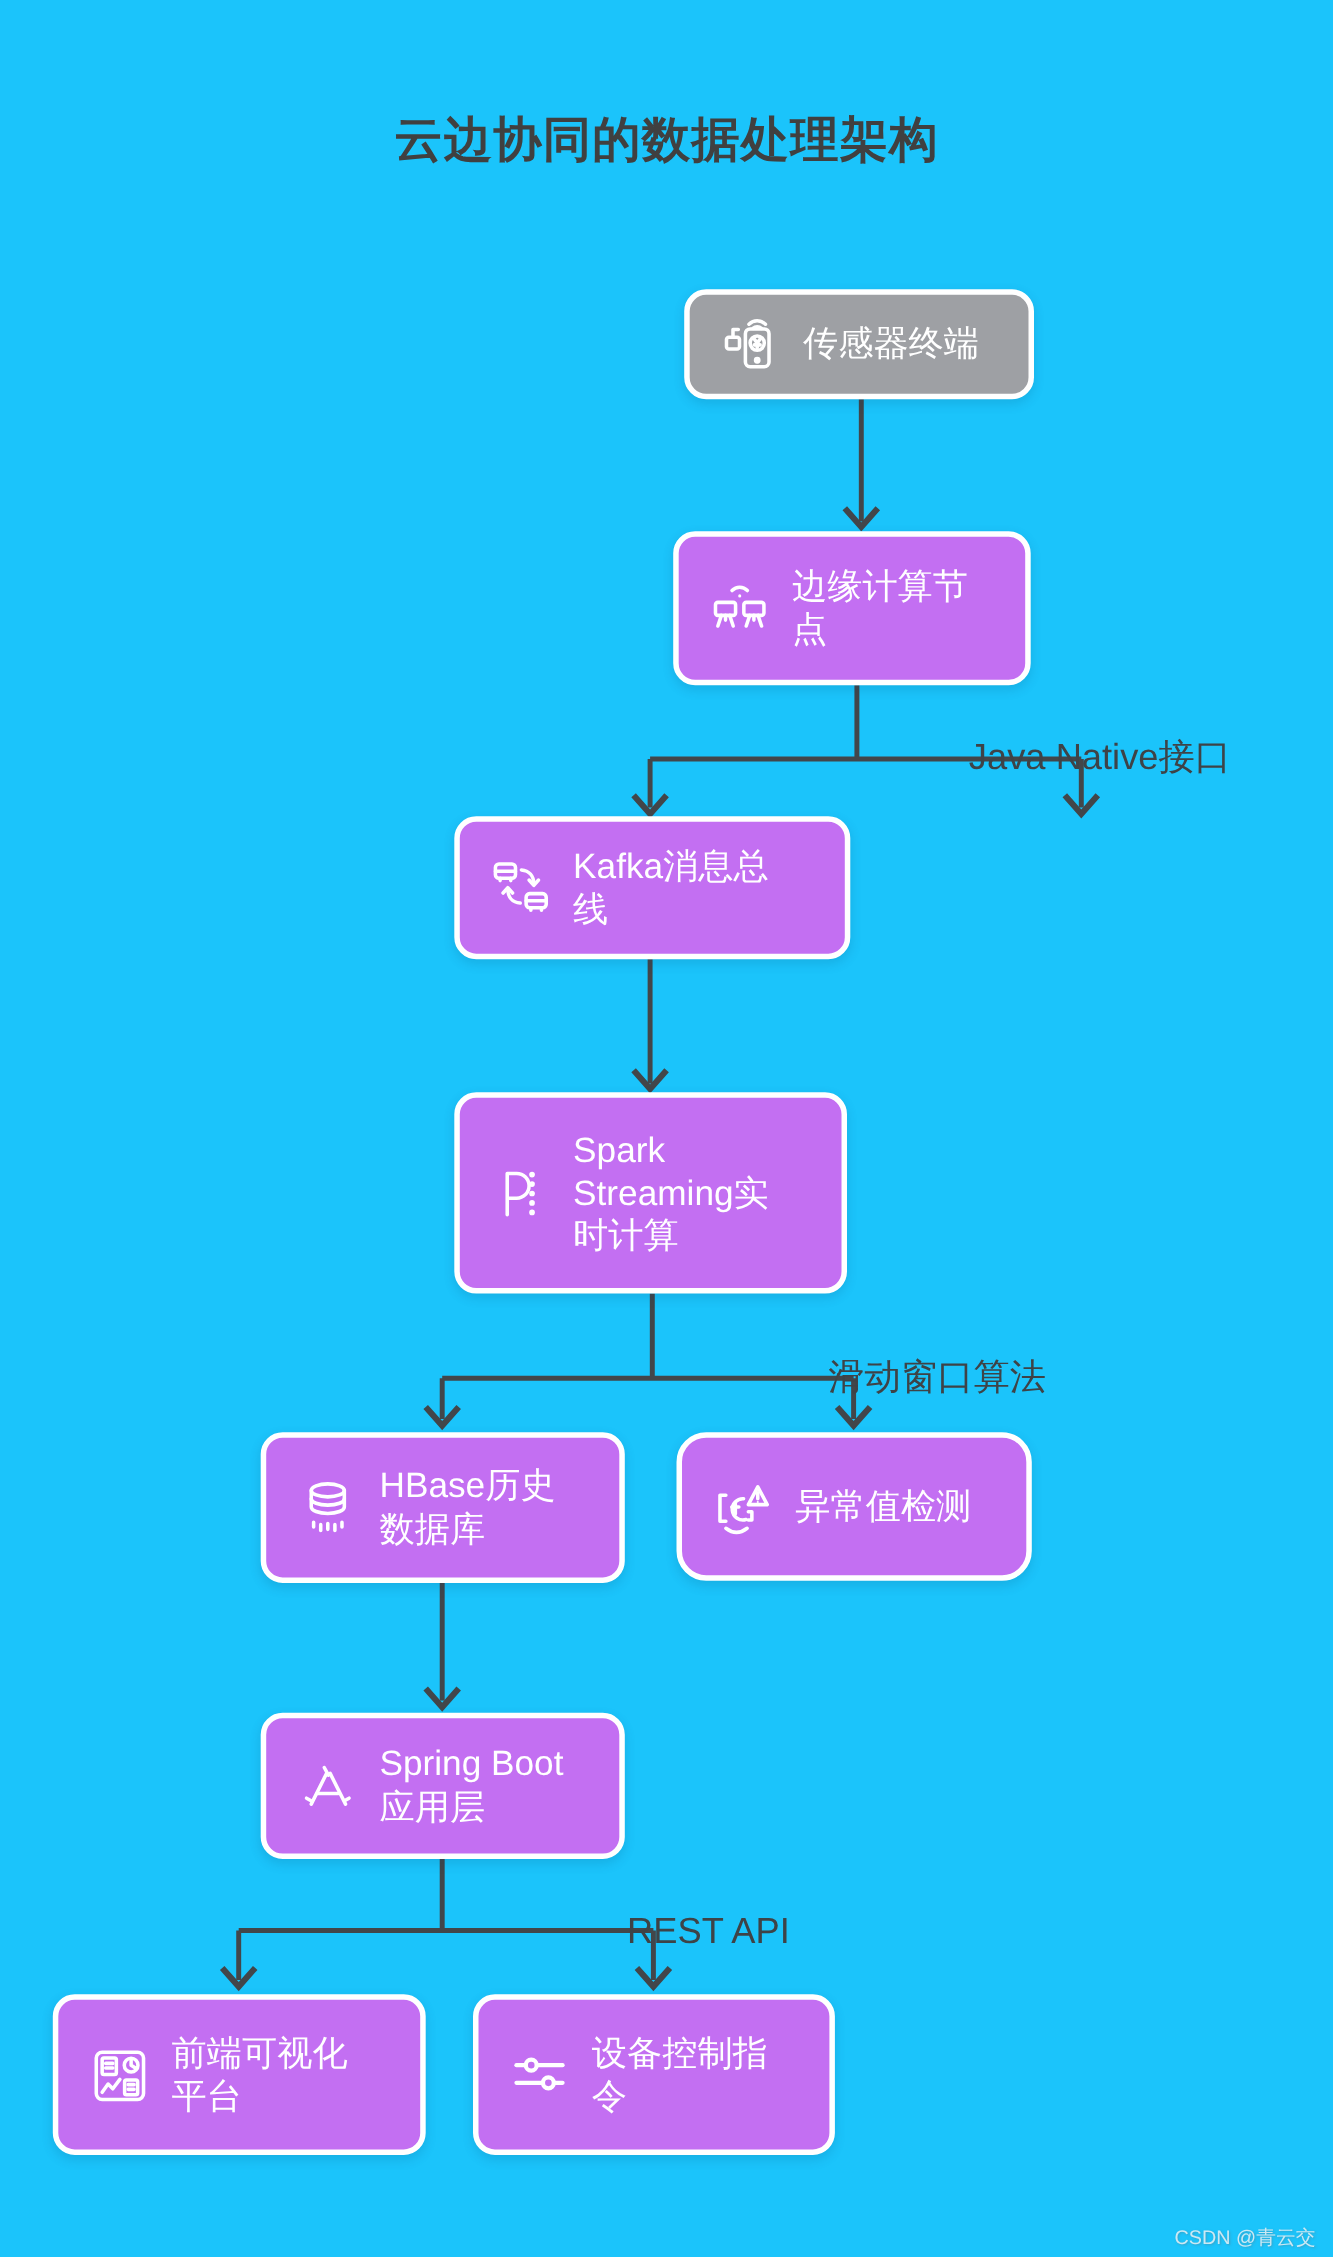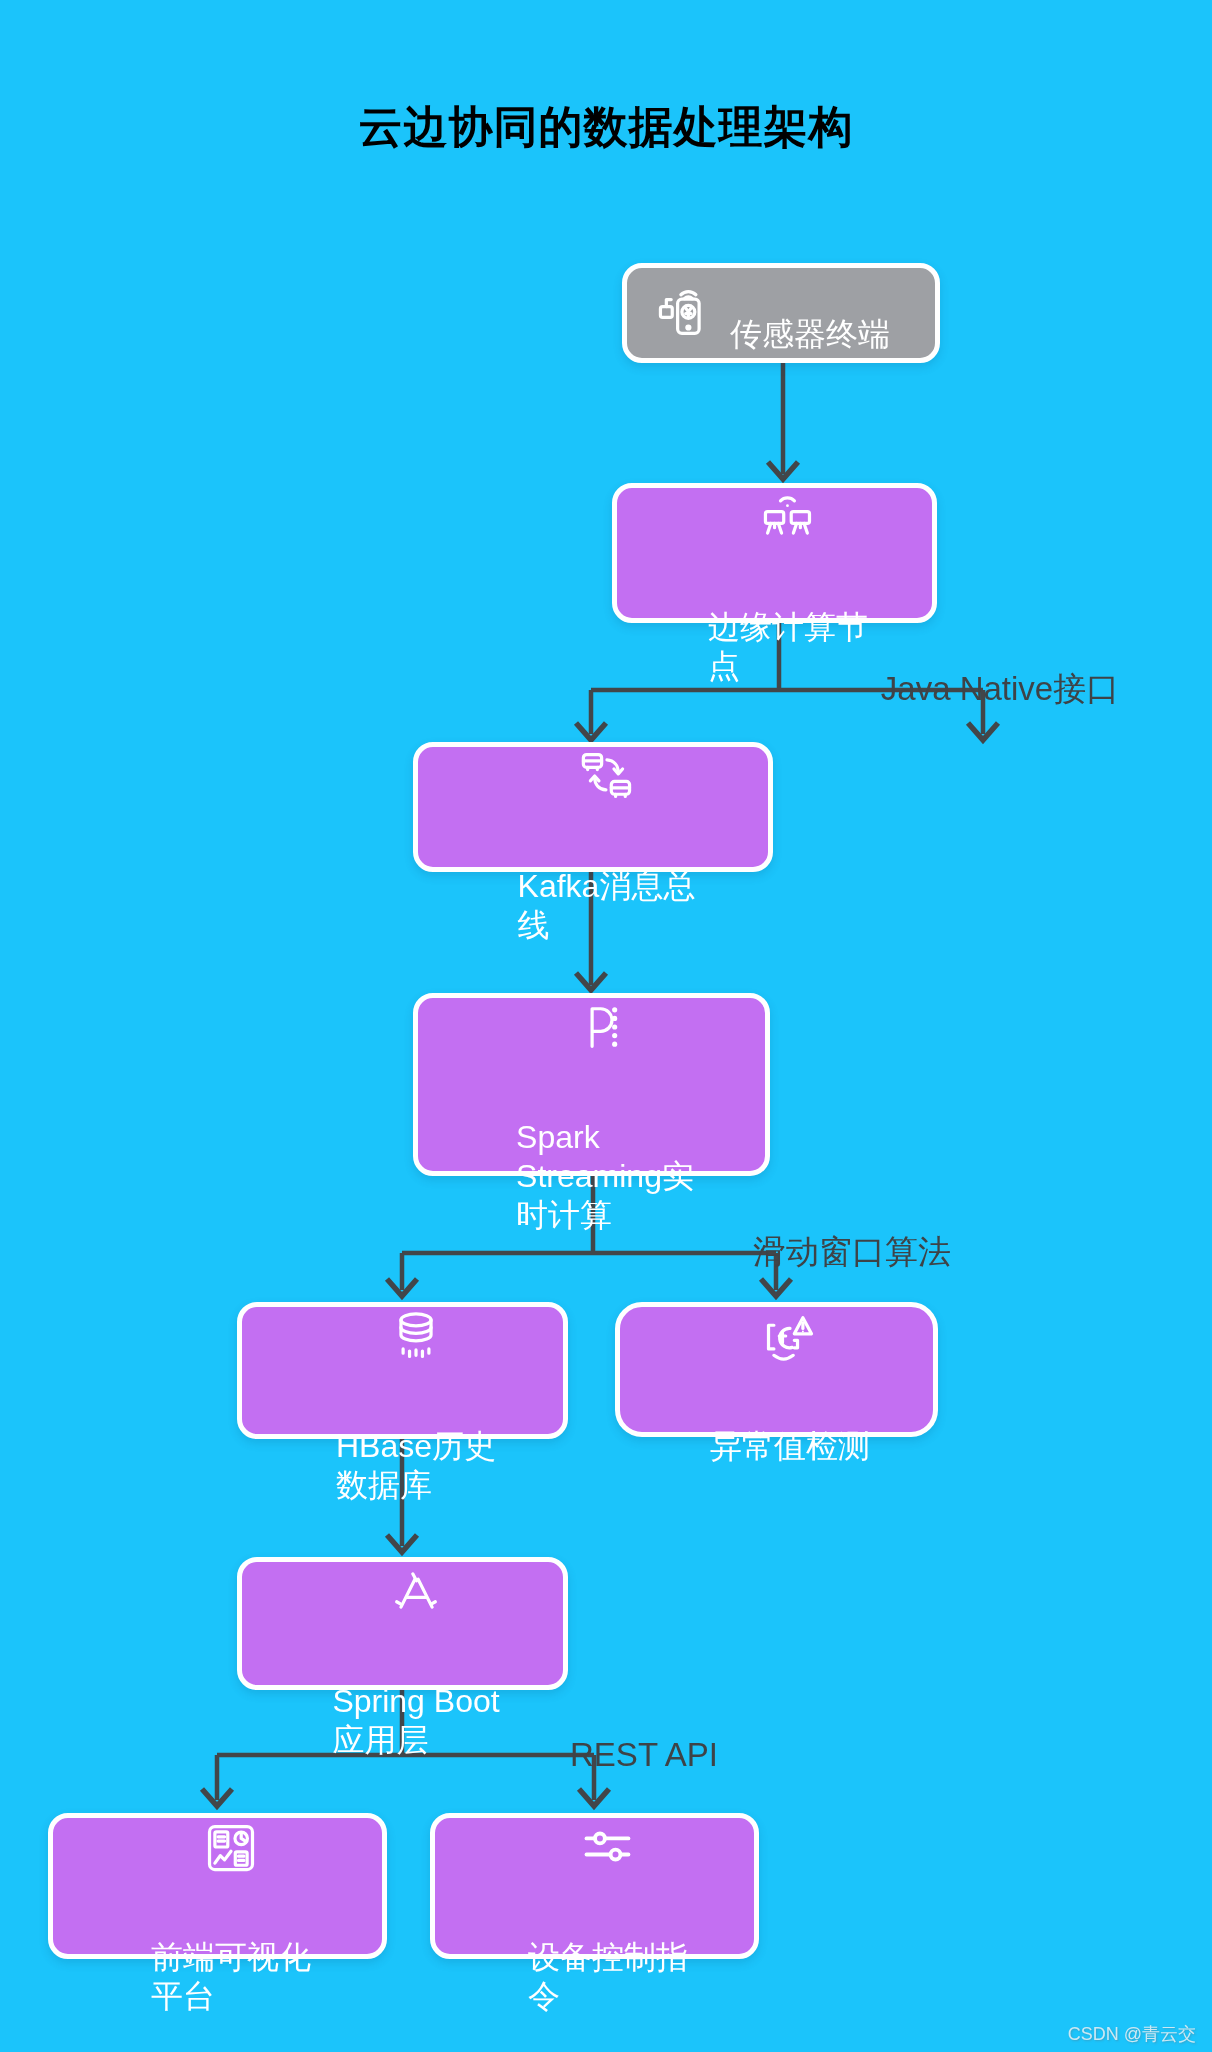--- a/index.html
+++ b/index.html
@@ -3,34 +3,34 @@
 <meta charset="utf-8">
 <style>
   html,body{margin:0;padding:0;background:#1BC4FB;}
   .stage{
     position:relative;width:1212px;height:2052px;overflow:hidden;
     background:#1BC4FB;
     font-family:"Liberation Sans", sans-serif;
   }
   .page-title{
     position:absolute;left:50%;top:98px;transform:translateX(-50%);
-    font-size:44px;font-weight:700;color:#000000;white-space:nowrap;letter-spacing:1px;
+    font-size:44px;font-weight:700;color:#404040;white-space:nowrap;letter-spacing:1px;
   }
   .connectors{position:absolute;left:0;top:0;pointer-events:none;}
   .node{
     position:absolute;box-sizing:border-box;display:flex;align-items:center;
     border:5px solid #ffffff;border-radius:20px;color:#ffffff;
     font-size:32px;line-height:1.22;font-weight:400;
     box-shadow:0 4px 10px rgba(0,70,110,.16);
     gap:18px;padding-left:27px;
   }
-  .node.purple{background:#C36FF2;flex-direction:column;}
+  .node.purple{background:#C36FF2;}
   .node.gray{background:#9EA0A4;}
   .node .icon{flex:none;display:flex;align-items:center;justify-content:center;}
-  .node .lbl{white-space:pre-line;max-width:212px;margin-top:44px;}
+  .node .lbl{white-space:pre-line;max-width:212px;}
   .edge-label{
     position:absolute;transform:translate(-50%,-50%);
     font-size:33px;color:#3E4347;white-space:nowrap;font-weight:400;
   }
   .watermark{
     position:absolute;right:16px;bottom:6px;font-size:18px;
     color:rgba(226,239,245,0.88);text-shadow:1px 1px 2px rgba(90,120,135,0.45);
   }
   
   #n-sensor   {left:622px;top:263px;width:318px;height:100px;}

